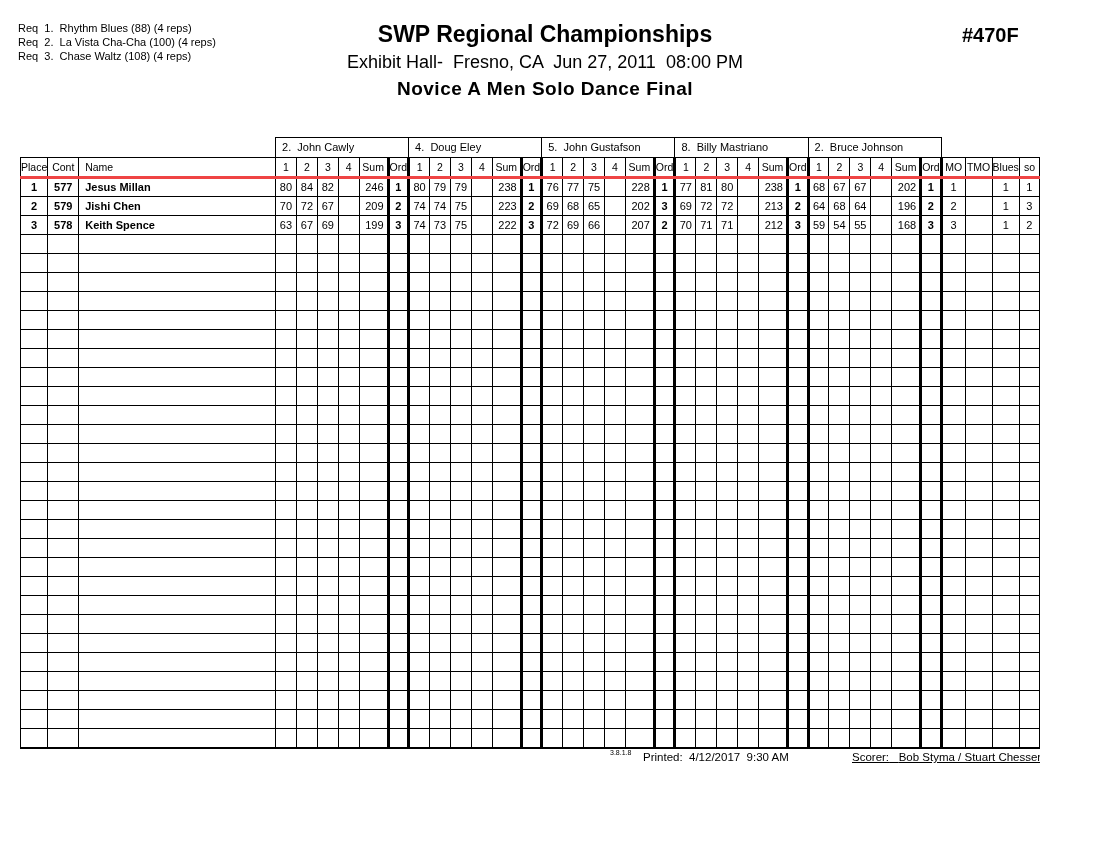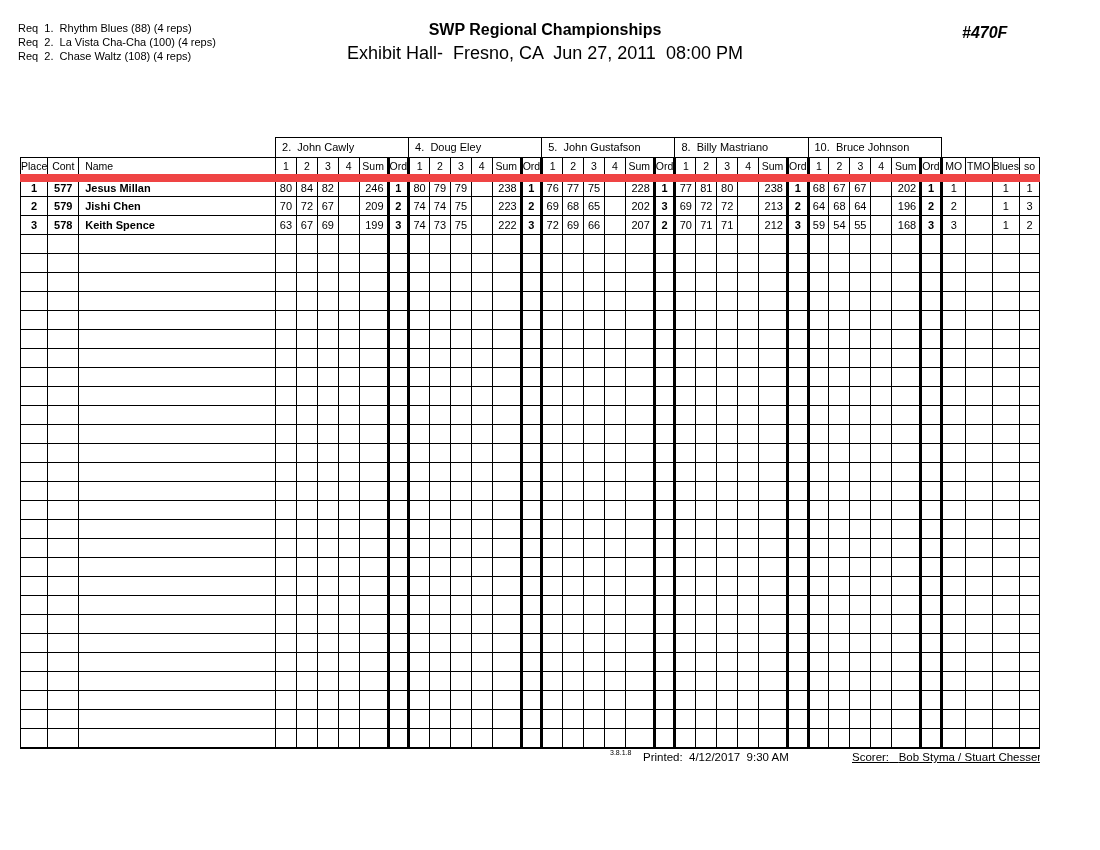--- a/index.html
+++ b/index.html
@@ -12,44 +12,44 @@
   }
   .page { position: relative; width: 1040px; height: 850px; background: #fff; overflow: hidden; }
 
   
   .reqs { position: absolute; left: 18px; top: 21px; font-size: 11px; line-height: 14px; }
   .reqs div { white-space: pre; }
 
   
   .titleblock { position: absolute; left: 0; top: 21px; width: 1090px; text-align: center; }
   .titleblock div { white-space: pre; }
-  .t1 { font-size: 16px; font-weight: bold; }
+  .t1 { font-size: 23px; font-weight: bold; }
   .t2 { font-size: 18px; margin-top: 4px; }
   .t3 { font-size: 19px; font-weight: bold; margin-top: 5px; letter-spacing: 0.5px; }
   .t4 { font-size: 16px; margin-top: 5px; }
 
-  .eventnum { position: absolute; left: 962px; top: 24px; font-size: 16px; font-weight: bold; font-style: italic; }
+  .eventnum { position: absolute; left: 962px; top: 24px; font-size: 20px; font-weight: bold; }
 
   
   .tbl {
     position: absolute; left: 20px; top: 137px;
     border-collapse: collapse; table-layout: fixed;
     font-size: 11px; line-height: 1;
   }
   .tbl th, .tbl td {
     border: 1px solid #000;
     padding: 0; height: 19px;
     overflow: hidden; white-space: nowrap;
     font-weight: normal; text-align: center;
     font-size: 10.5px;
   }
   .tbl tr.band th { height: 20px; }
   .tbl tr.band th.nob { border: none; }
   .tbl tr.band th.jband { text-align: left; padding-left: 6px; white-space: pre; font-size: 11px; }
-  .tbl tr.cols th { border-bottom: 8px solid #ef4444; height: 20px; }
+  .tbl tr.cols th { border-bottom: 3px solid #ef4444; height: 20px; }
   .tbl th.name-h { text-align: left; padding-left: 6px; }
   .tbl th.ord, .tbl td.ord { border-left: 3px solid #000; border-right: 3px solid #000; }
   .tbl td { font-size: 11px; }
   .tbl td.place, .tbl td.cont { font-weight: bold; }
   .tbl td.name { font-weight: bold; text-align: left; padding-left: 6px; }
   .tbl td.sum { text-align: right; padding-right: 3px; }
   .tbl td.ord { font-weight: bold; }
   .tbl tbody tr:last-child td { border-bottom: 2px solid #000; }
 
   
@@ -58,26 +58,27 @@
   .scorer { position: absolute; left: 852px; top: 751px; font-size: 11.5px; white-space: pre; text-decoration: underline; }
 </style>
 </head>
 <body>
 
 <div class="page">
 
   <div class="reqs">
     <div>Req  1.  Rhythm Blues (88) (4 reps)</div>
     <div>Req  2.  La Vista Cha-Cha (100) (4 reps)</div>
-    <div>Req  2.  Chase Waltz (108) (4 reps)</div>
+    <div>Req  3.  Chase Waltz (108) (4 reps)</div>
   </div>
 
   <div class="titleblock">
     <div class="t1">SWP Regional Championships</div>
     <div class="t2">Exhibit Hall-  Fresno, CA  Jun 27, 2011  08:00 PM</div>
+    <div class="t3">Novice A Men Solo Dance Final</div>
   </div>
 
   <div class="eventnum">#470F</div>
 
   <table class="tbl">
       <colgroup>
         <col style="width: 26px;">
         <col style="width: 31px;">
         <col style="width: 198px;">
         <col style="width: 21px;">
@@ -115,21 +116,21 @@
         <col style="width: 25px;">
         <col style="width: 20px;">
       </colgroup>
       <thead>
         <tr class="band">
           <th class="nob" colspan="3"></th>
           <th class="jband" colspan="6">2.  John Cawly</th>
           <th class="jband" colspan="6">4.  Doug Eley</th>
           <th class="jband" colspan="6">5.  John Gustafson</th>
           <th class="jband" colspan="6">8.  Billy Mastriano</th>
-          <th class="jband" colspan="6">10.  Bruce Johnson</th>
+          <th class="jband" colspan="6">2.  Bruce Johnson</th>
           <th class="nob" colspan="4"></th>
         </tr>
         <tr class="cols">
           <th>Place</th>
           <th>Cont</th>
           <th class="name-h">Name</th>
           <th>1</th>
           <th>2</th>
           <th>3</th>
           <th>4</th>

